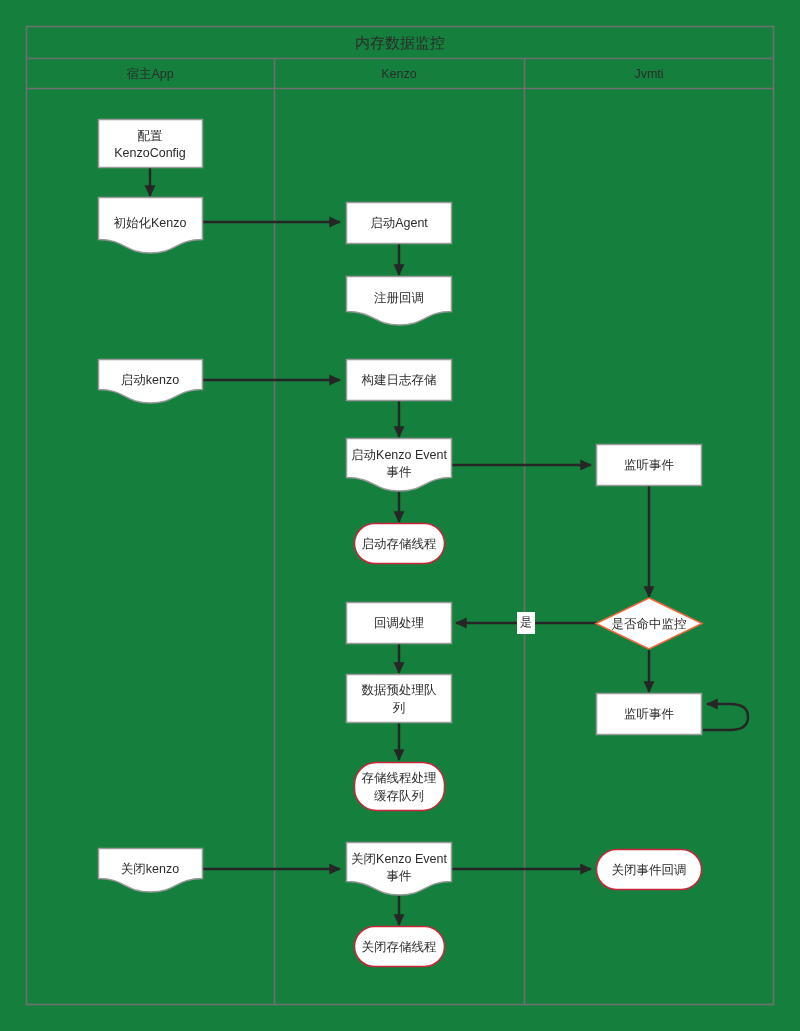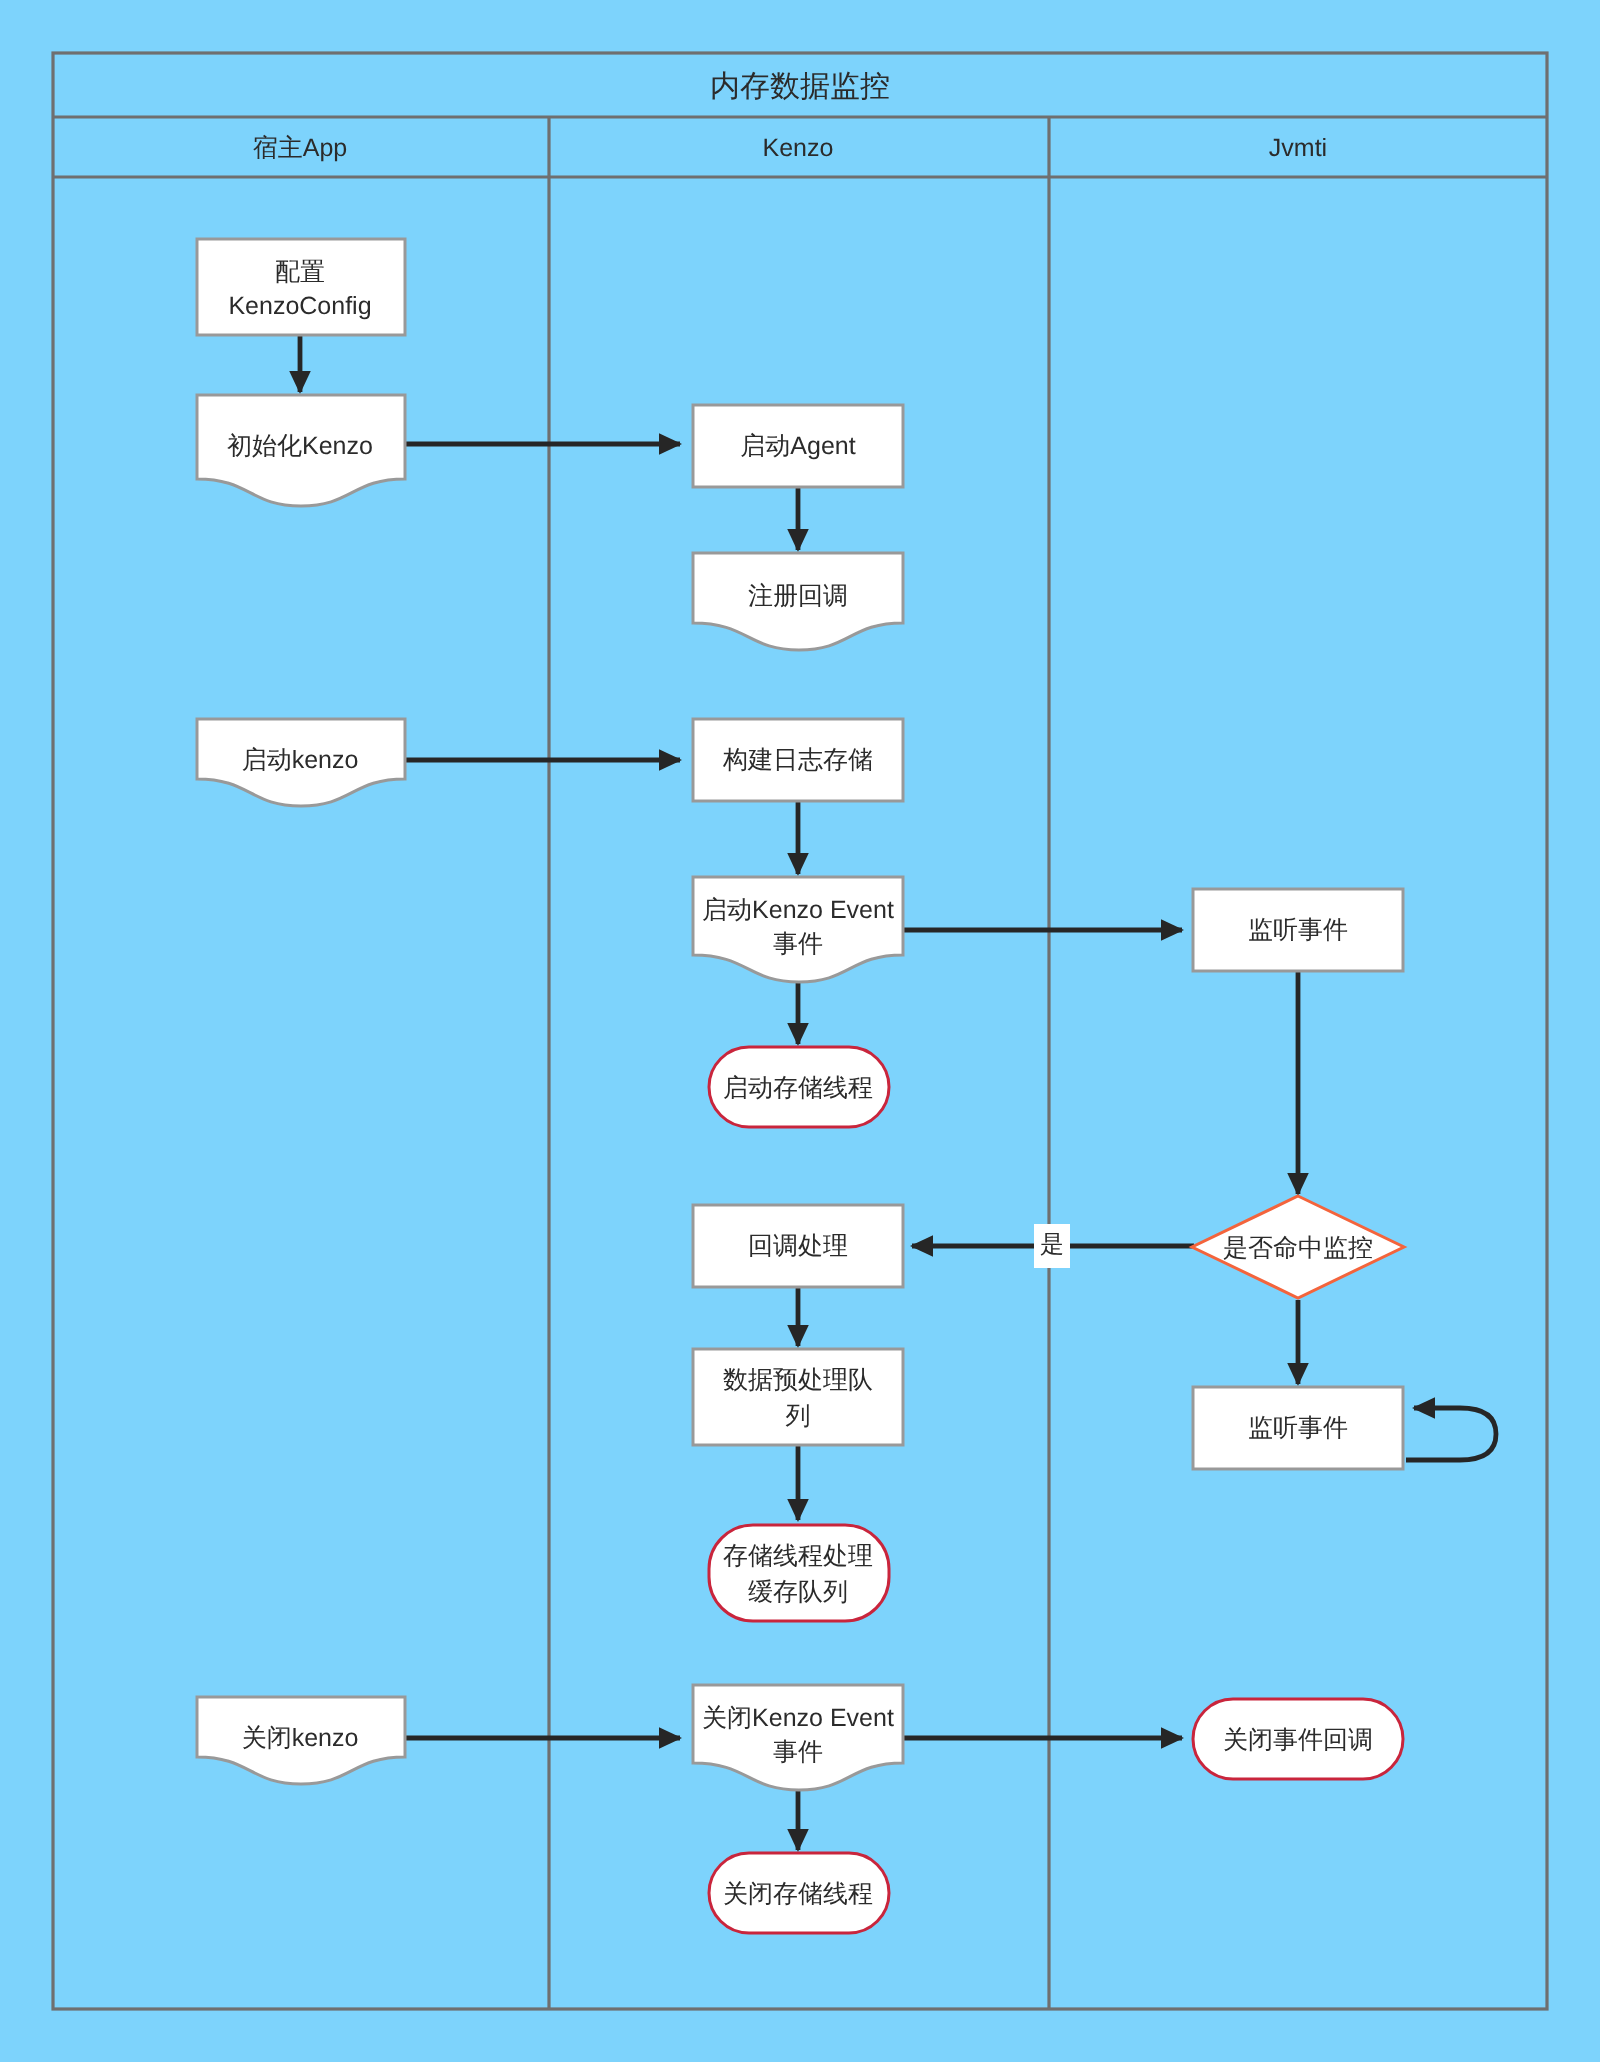--- a/index.html
+++ b/index.html
@@ -1,18 +1,18 @@
 <!DOCTYPE html>
 <html><head>
 <meta charset="utf-8">
 <style>
   html,body{margin:0;padding:0;background:#ffffff;}
   body{width:800px;height:1031px;overflow:hidden;
        font-family:"Liberation Sans","DejaVu Sans",sans-serif;}
-  #stage{position:relative;width:800px;height:1031px;background:#7dd3fc;}
+  #stage{position:relative;width:800px;height:1031px;background:#15803d;}
   svg{position:absolute;top:0;left:0;}
   .lane-line{stroke:#6f6f6f;stroke-width:1.6;fill:none;}
   .frame{stroke:#6f6f6f;stroke-width:1.6;fill:none;}
   .node-rect{fill:#ffffff;stroke:#999999;stroke-width:1.5;}
   .node-doc{fill:#ffffff;stroke:#999999;stroke-width:1.5;}
   .node-term{fill:#ffffff;stroke:#c9253c;stroke-width:1.5;}
   .node-diamond{fill:#ffffff;stroke:#f4643c;stroke-width:1.5;}
   .flow{stroke:#262626;stroke-width:2.4;fill:none;}
   .loop{stroke:#262626;stroke-width:2.4;fill:none;}
   text{fill:#2b2b2b;}

